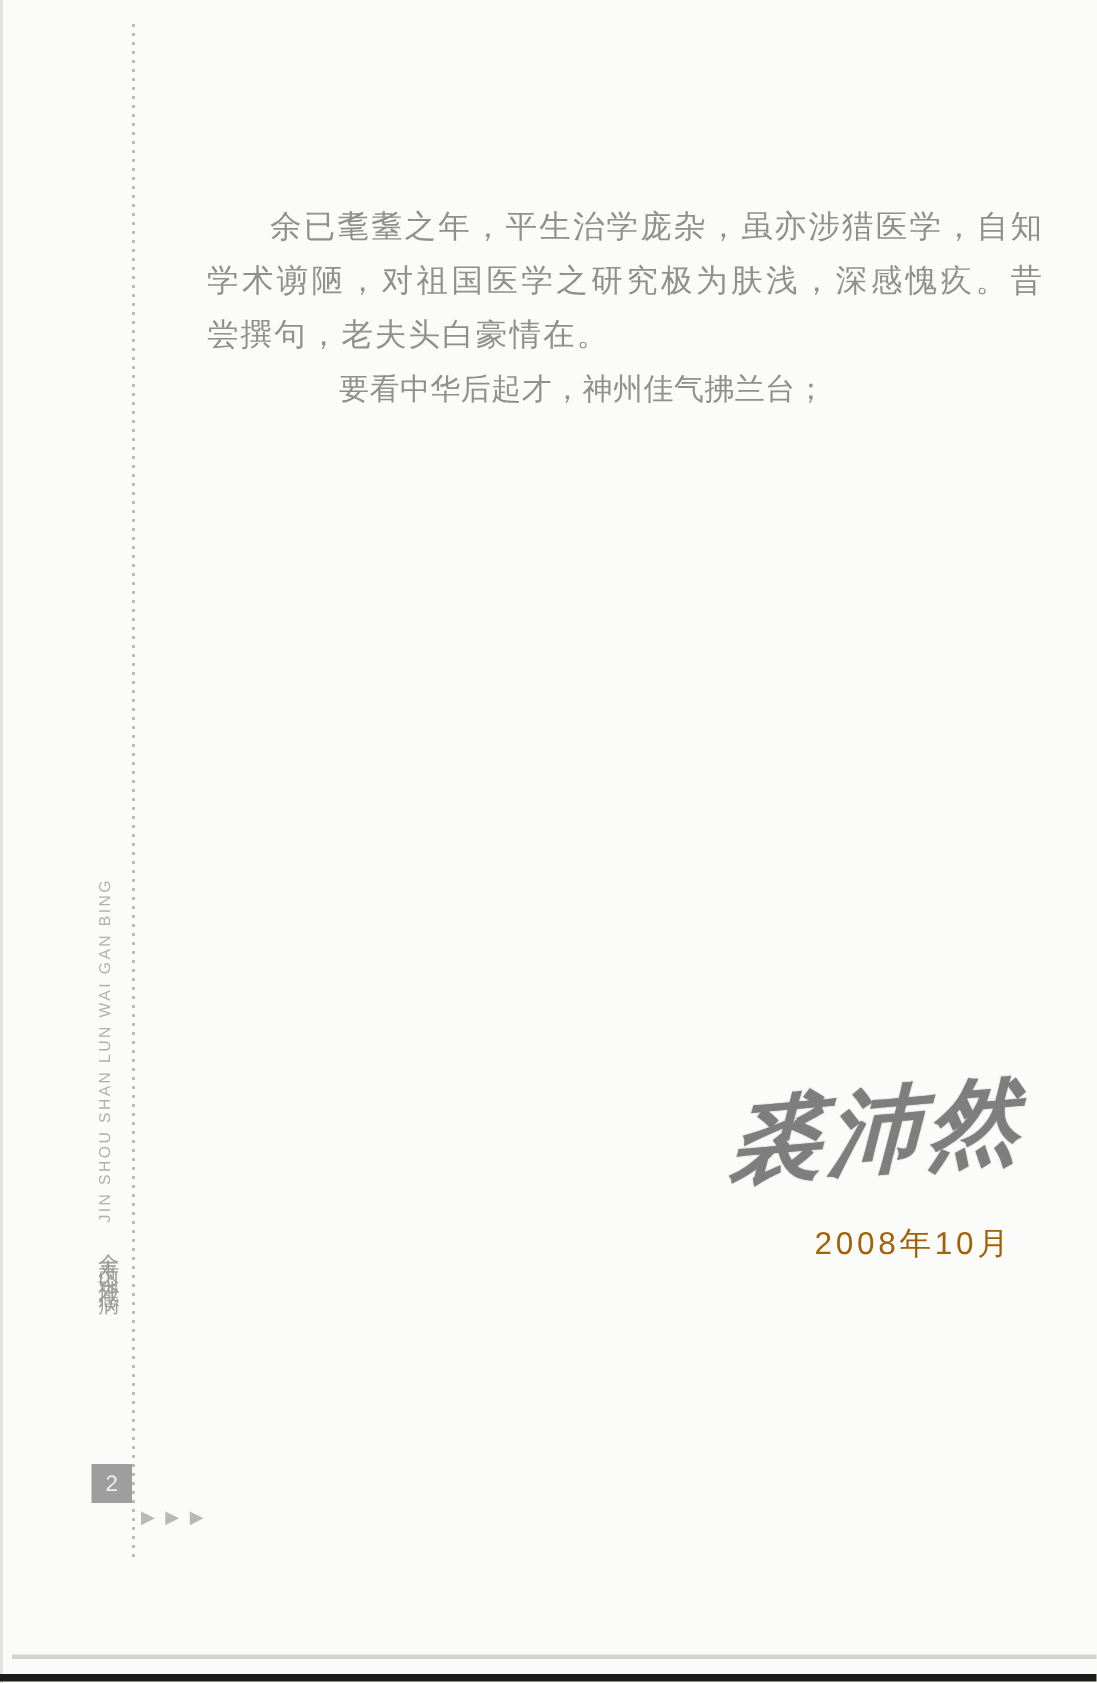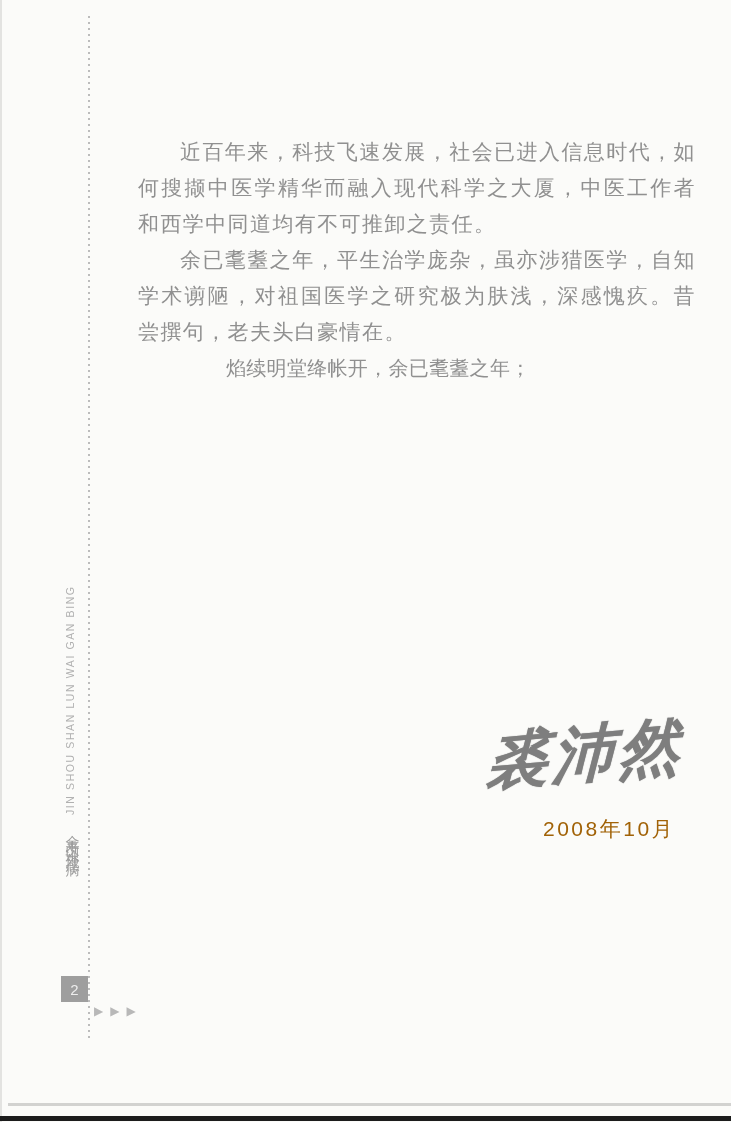--- a/index.html
+++ b/index.html
@@ -70,21 +70,20 @@
 <div class="dotted-line"></div>
 <div class="page-bottom-shadow"></div>
 <div class="scan-bottom-bar"></div>
 
 <div class="sidebar-en">JIN SHOU SHAN LUN WAI GAN BING</div>
 <div class="sidebar-cn">金寿山论外感病</div>
 <div class="page-num-badge">2</div>
 <div class="arrows">▶▶▶</div>
 
 <div class="content">
-  <p>近百年来，科技飞速发展，社会已进入信息时代，如何搜撷中医学精华而融入现代科学之大厦，中医工作者和西学中同道均有不可推卸之责任。</p>
   <p>余已耄耋之年，平生治学庞杂，虽亦涉猎医学，自知学术谫陋，对祖国医学之研究极为肤浅，深感愧疚。昔尝撰句，老夫头白豪情在。</p>
   <div class="poem">
-    <div>焰续明堂绛帐开，余已耄耋之年；</div>
+    <div>要看中华后起才，神州佳气拂兰台；</div>
   </div>
 </div>
 
 <div class="signature">裘沛然</div>
 <div class="sign-date">2008年10月</div>
 
 </body></html>

